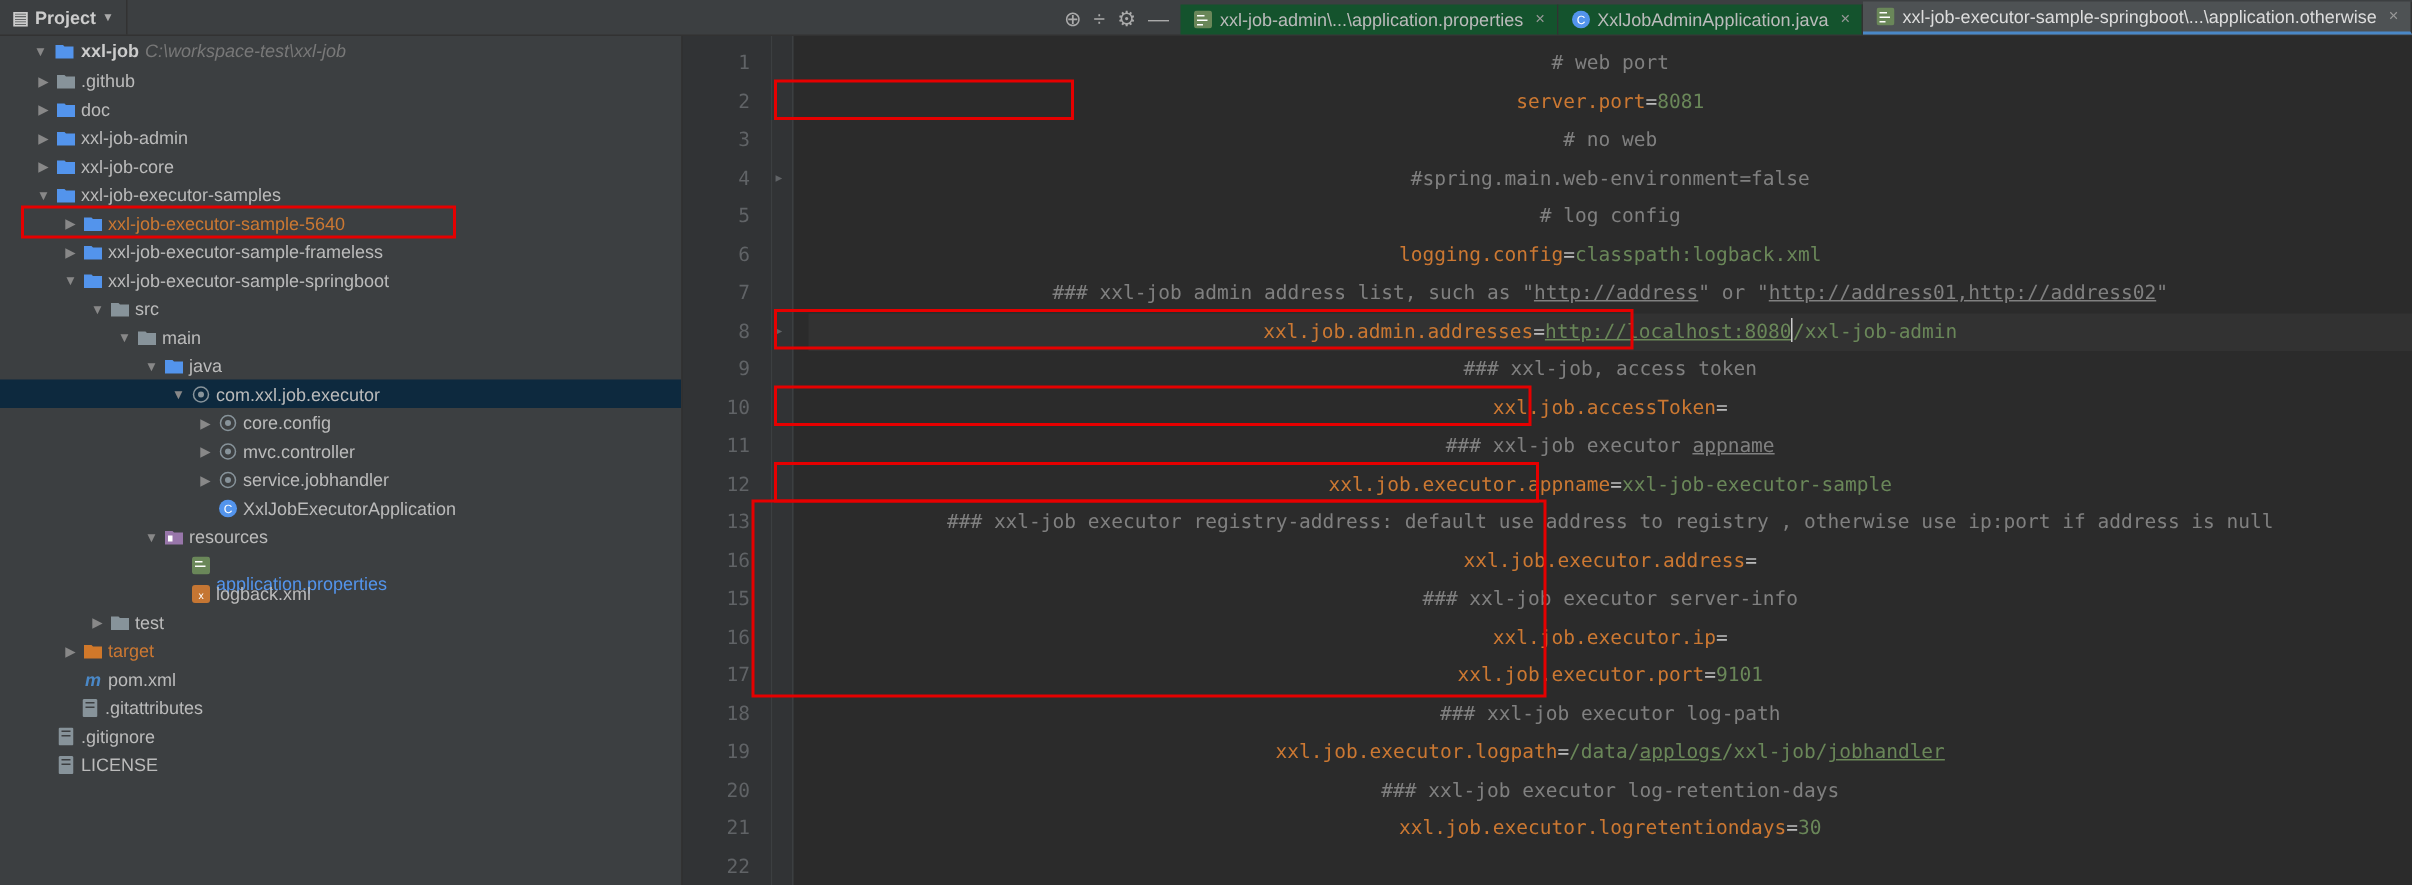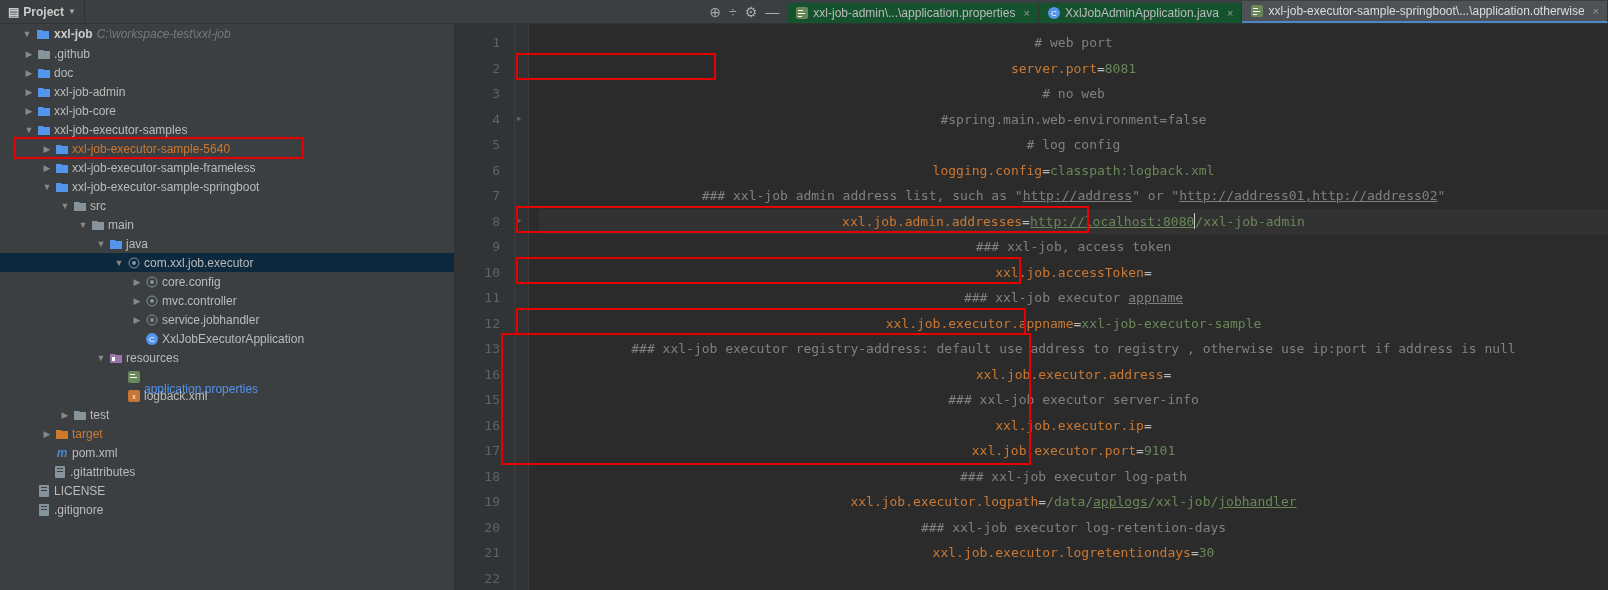--- a/index.html
+++ b/index.html
@@ -328,32 +328,32 @@
           </div>
           <div class="tree-row" style="padding-left: 24px;">
             <span class="chev"></span>
             <span class="ficon">
               <svg width="10" height="12">
                 <rect width="10" height="12" fill="#87939a" rx="1"></rect>
                 <rect x="2" y="2" width="6" height="1" fill="#3c3f41"></rect>
                 <rect x="2" y="5" width="6" height="1" fill="#3c3f41"></rect>
               </svg>
             </span>
-            <span>LICENSE</span>
+            <span>.gitignore</span>
           </div>
           <div class="tree-row" style="padding-left: 24px;">
             <span class="chev"></span>
             <span class="ficon">
               <svg width="10" height="12">
                 <rect width="10" height="12" fill="#87939a" rx="1"></rect>
                 <rect x="2" y="2" width="6" height="1" fill="#3c3f41"></rect>
                 <rect x="2" y="5" width="6" height="1" fill="#3c3f41"></rect>
               </svg>
             </span>
-            <span>.gitignore</span>
+            <span>LICENSE</span>
           </div>
         </div>
     </div>
 
     <div class="editor-wrap">
       <div class="gutter" id="gutter">
           <div>1</div>
           <div>2</div>
           <div>3</div>
           <div>4</div>

